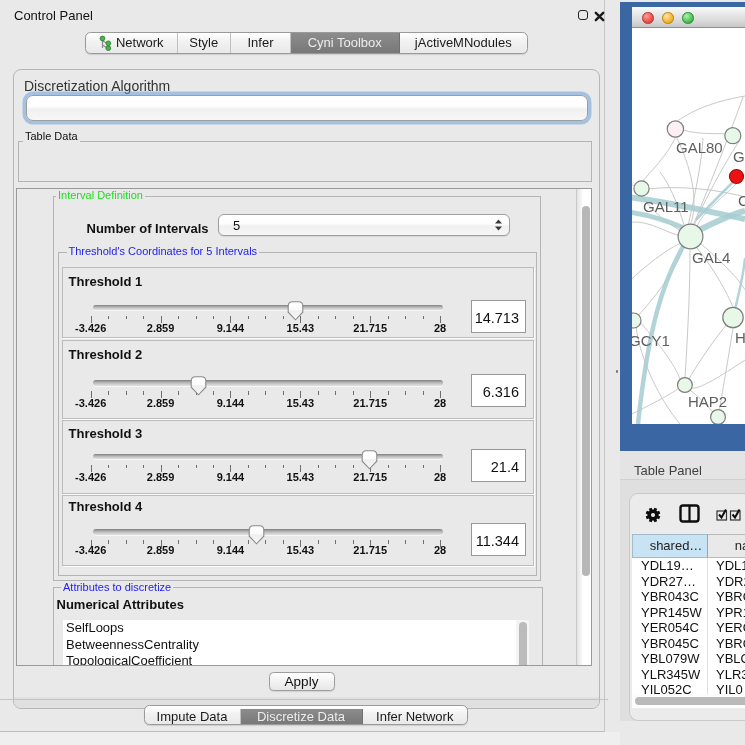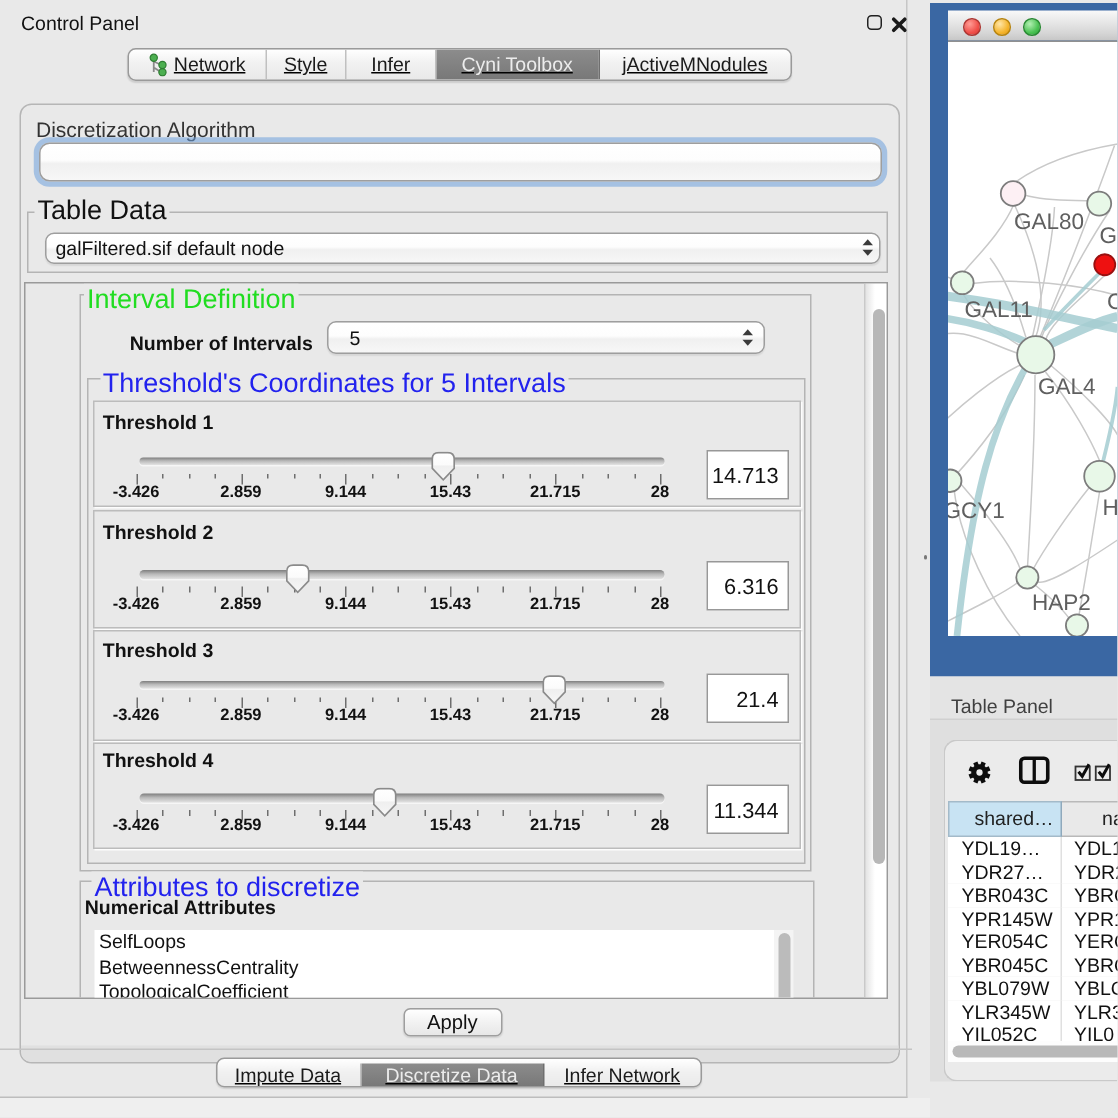--- a/index.html
+++ b/index.html
@@ -5,31 +5,31 @@
 * { margin:0; padding:0; box-sizing:border-box; }
 html,body { width:745px; height:745px; overflow:hidden; }
 body { font-family:"Liberation Sans", sans-serif; background:#e9e9e9; position:relative; }
 .abs { position:absolute; }
 
 #cpwin { position:absolute; left:0; top:0; width:604.5px; height:731.5px; background:#e9e9e9; border-bottom:1px solid #bdbdbd; border-right:1px solid #c6c6c6; }
 #cptitle { position:absolute; left:14px; top:8px; font-size:13px; color:#111; }
 #floaticon { position:absolute; left:578px; top:10px; width:10px; height:10px; border:1.6px solid #222; border-radius:3px; }
 #closeicon { position:absolute; left:593.5px; top:10.5px; width:11px; height:11px; }
 
-.seg { position:absolute; display:flex; height:22px; border:1px solid #9a9a9a; border-radius:5.5px; background:linear-gradient(#ffffff,#f1f1f1 45%,#e9e9e9); overflow:hidden; box-shadow:0 1px 1px rgba(0,0,0,0.12);text-decoration:underline; }
+.seg { position:absolute; display:flex; height:22px; border:1px solid #9a9a9a; border-radius:5.5px; background:linear-gradient(#ffffff,#f1f1f1 45%,#e9e9e9); overflow:hidden; box-shadow:0 1px 1px rgba(0,0,0,0.12); }
 .seg .s { font-size:13px; color:#1a1a1a; display:flex; align-items:center; justify-content:center; border-right:1px solid #c0c0c0; white-space:nowrap; }
 .seg .s:last-child { border-right:none; }
 .seg .sel { background:linear-gradient(#8c8c8c,#787878); color:#ececec; border-right-color:#6f6f6f; }
 
 #toptabs { left:85px; top:31.5px; }
 #bottabs { left:143.5px; top:704.5px; height:20px;align-items:flex-end; }
 
 #outerpanel { position:absolute; left:13px; top:69px; width:587px; height:640px; border:1px solid #b6b6b6; border-radius:8px; background:#e9e9e9; }
 
-.grouptitle { position:absolute; font-size:18px; background:#e9e9e9; padding:0 2px; white-space:nowrap; }
+.grouptitle { position:absolute; font-size:11px; background:#e9e9e9; padding:0 2px; white-space:nowrap; }
 .groupbox { position:absolute; border:1px solid #b4b4b4; }
 
 .combo { position:absolute; background:linear-gradient(#ffffff,#fdfdfd 45%,#f0f0f0 55%,#f7f7f7); border:1px solid #9e9e9e; border-radius:6px; font-size:13px; color:#111; display:flex; align-items:center; box-shadow:0 1px 1px rgba(0,0,0,0.08); }
 .combo .arr { position:absolute; right:6px; top:50%; transform:translateY(-50%); }
 
 #scrollpane { position:absolute; left:2px; top:118px; width:576px; height:478px; border:1px solid #9a9a9a; background:#e9e9e9; overflow:hidden; }
 #vsbtrack { position:absolute; right:0; top:0; width:15.5px; height:476px; background:linear-gradient(to right,#e3e3e3,#ffffff 45%,#ffffff); border-left:1px solid #c9c9c9; }
 #vsbthumb { position:absolute; right:1.5px; top:17px; width:7.5px; height:370px; background:#b7b7b7; border-radius:4px; }
 
 .thpanel { position:absolute; left:61.5px; width:472px; border:1px solid #bcbcbc; background:#e9e9e9; box-shadow:1px 1px 0 #fdfdfd; }
@@ -97,26 +97,20 @@
     <div class="s sel" style="width:108.5px">Cyni Toolbox</div>
     <div class="s" style="width:127.5px">jActiveMNodules</div>
   </div>
 
   <div id="outerpanel">
     <div class="grouptitle" style="left:8px;top:8px;color:#333;font-size:14px">Discretization Algorithm</div>
     <div class="combo" style="left:12px;top:25px;width:562px;height:26px;box-shadow:0 0 0 3.5px rgba(110,160,220,0.55);border-radius:7px"></div>
 
     <div class="groupbox" style="left:4px;top:71px;width:574px;height:41px"></div>
     <div class="grouptitle" style="left:9px;top:60px;color:#111">Table Data</div>
-    <div class="combo" style="left:16px;top:84.5px;width:557px;height:21px;padding-left:6px">galFiltered.sif default node
-      <svg class="arr" style="right:3px" width="9" height="12" viewBox="0 0 9 12">
-          <path d="M4.5 0.5 L8 4.5 L1 4.5 Z" fill="#3a3a3a"></path>
-          <path d="M4.5 11.5 L8 7.5 L1 7.5 Z" fill="#3a3a3a"></path>
-        </svg>
-    </div>
 
     <div id="scrollpane">
       <div class="groupbox" style="left:35.5px;top:7px;width:488.5px;height:385px"></div>
       <div class="grouptitle" style="left:39px;top:0px;color:#21dd21">Interval Definition</div>
 
       <div style="position:absolute;left:69.5px;top:31.5px;font-size:13px;font-weight:bold;color:#111">Number of Intervals</div>
       <div class="combo" style="left:201px;top:25px;width:291.5px;height:22px;padding-left:14px">5
         <svg class="arr" width="9" height="12" viewBox="0 0 9 12">
             <path d="M4.5 0.5 L8 4.5 L1 4.5 Z" fill="#3a3a3a"></path>
             <path d="M4.5 11.5 L8 7.5 L1 7.5 Z" fill="#3a3a3a"></path>

